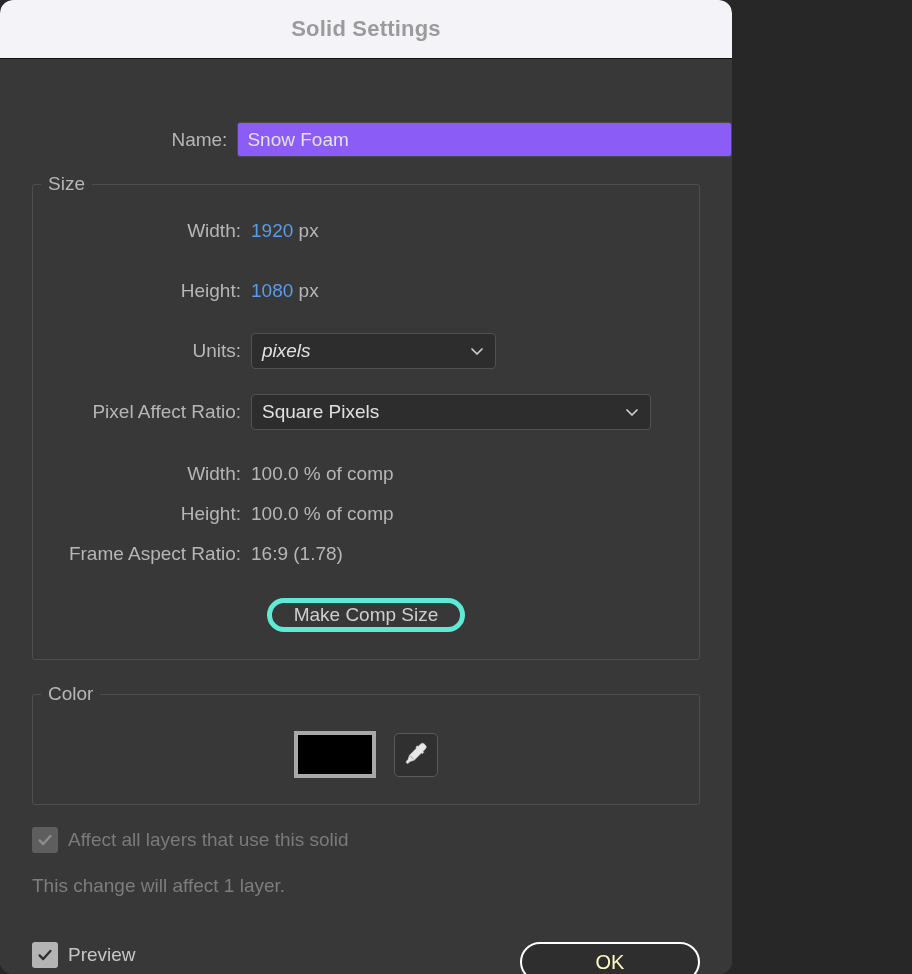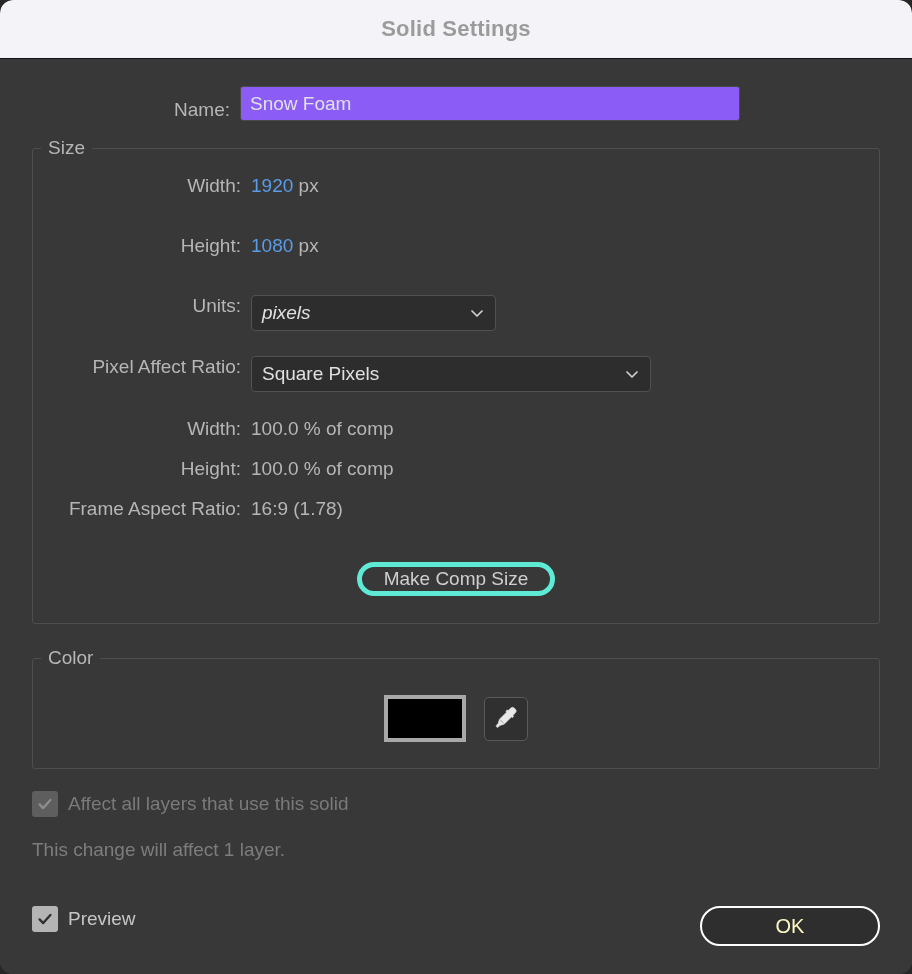--- a/index.html
+++ b/index.html
@@ -7,21 +7,21 @@
   html, body {
     width: 912px;
     height: 974px;
     overflow: hidden;
     background: #272727;
     font-family: "Liberation Sans", sans-serif;
   }
 
   #dialog {
     position: relative;
-    width: 912px;
+    width: 732px;
     height: 974px;
     background: #383838;
     border-radius: 13px;
     overflow: hidden;
   }
 
   
   #titlebar {
     height: 59px;
     background: #f4f3f7;
@@ -42,22 +42,23 @@
   #body {
     position: relative;
     height: 915px;
     background: #383838;
     padding: 0;
   }
 
   
   .name-row {
     display: flex;
-    align-items: flex-end;
+    align-items: center;
     padding: 27px 0 0 0;
+    margin-top: 36px;
   }
   .name-label {
     width: 240px;
     text-align: right;
     padding-right: 10px;
     font-size: 19px;
     color: #b6b6b6;
   }
   .name-input {
     width: 500px;
@@ -84,20 +85,21 @@
     padding: 0 7px;
     margin-left: 8px;
   }
 
   #size-group { margin-top: 16px; padding: 6px 0 20px 0; height: 487px; }
   #color-group { margin-top: 23px; padding: 6px 0 0 0; height: 122px; }
 
   
   .row {
     display: flex;
+    align-items: center;
     height: 40px;
   }
   .lbl {
     width: 218px;
     text-align: right;
     padding-right: 10px;
     font-size: 19px;
     color: #b6b6b6;
     white-space: nowrap;
   }

